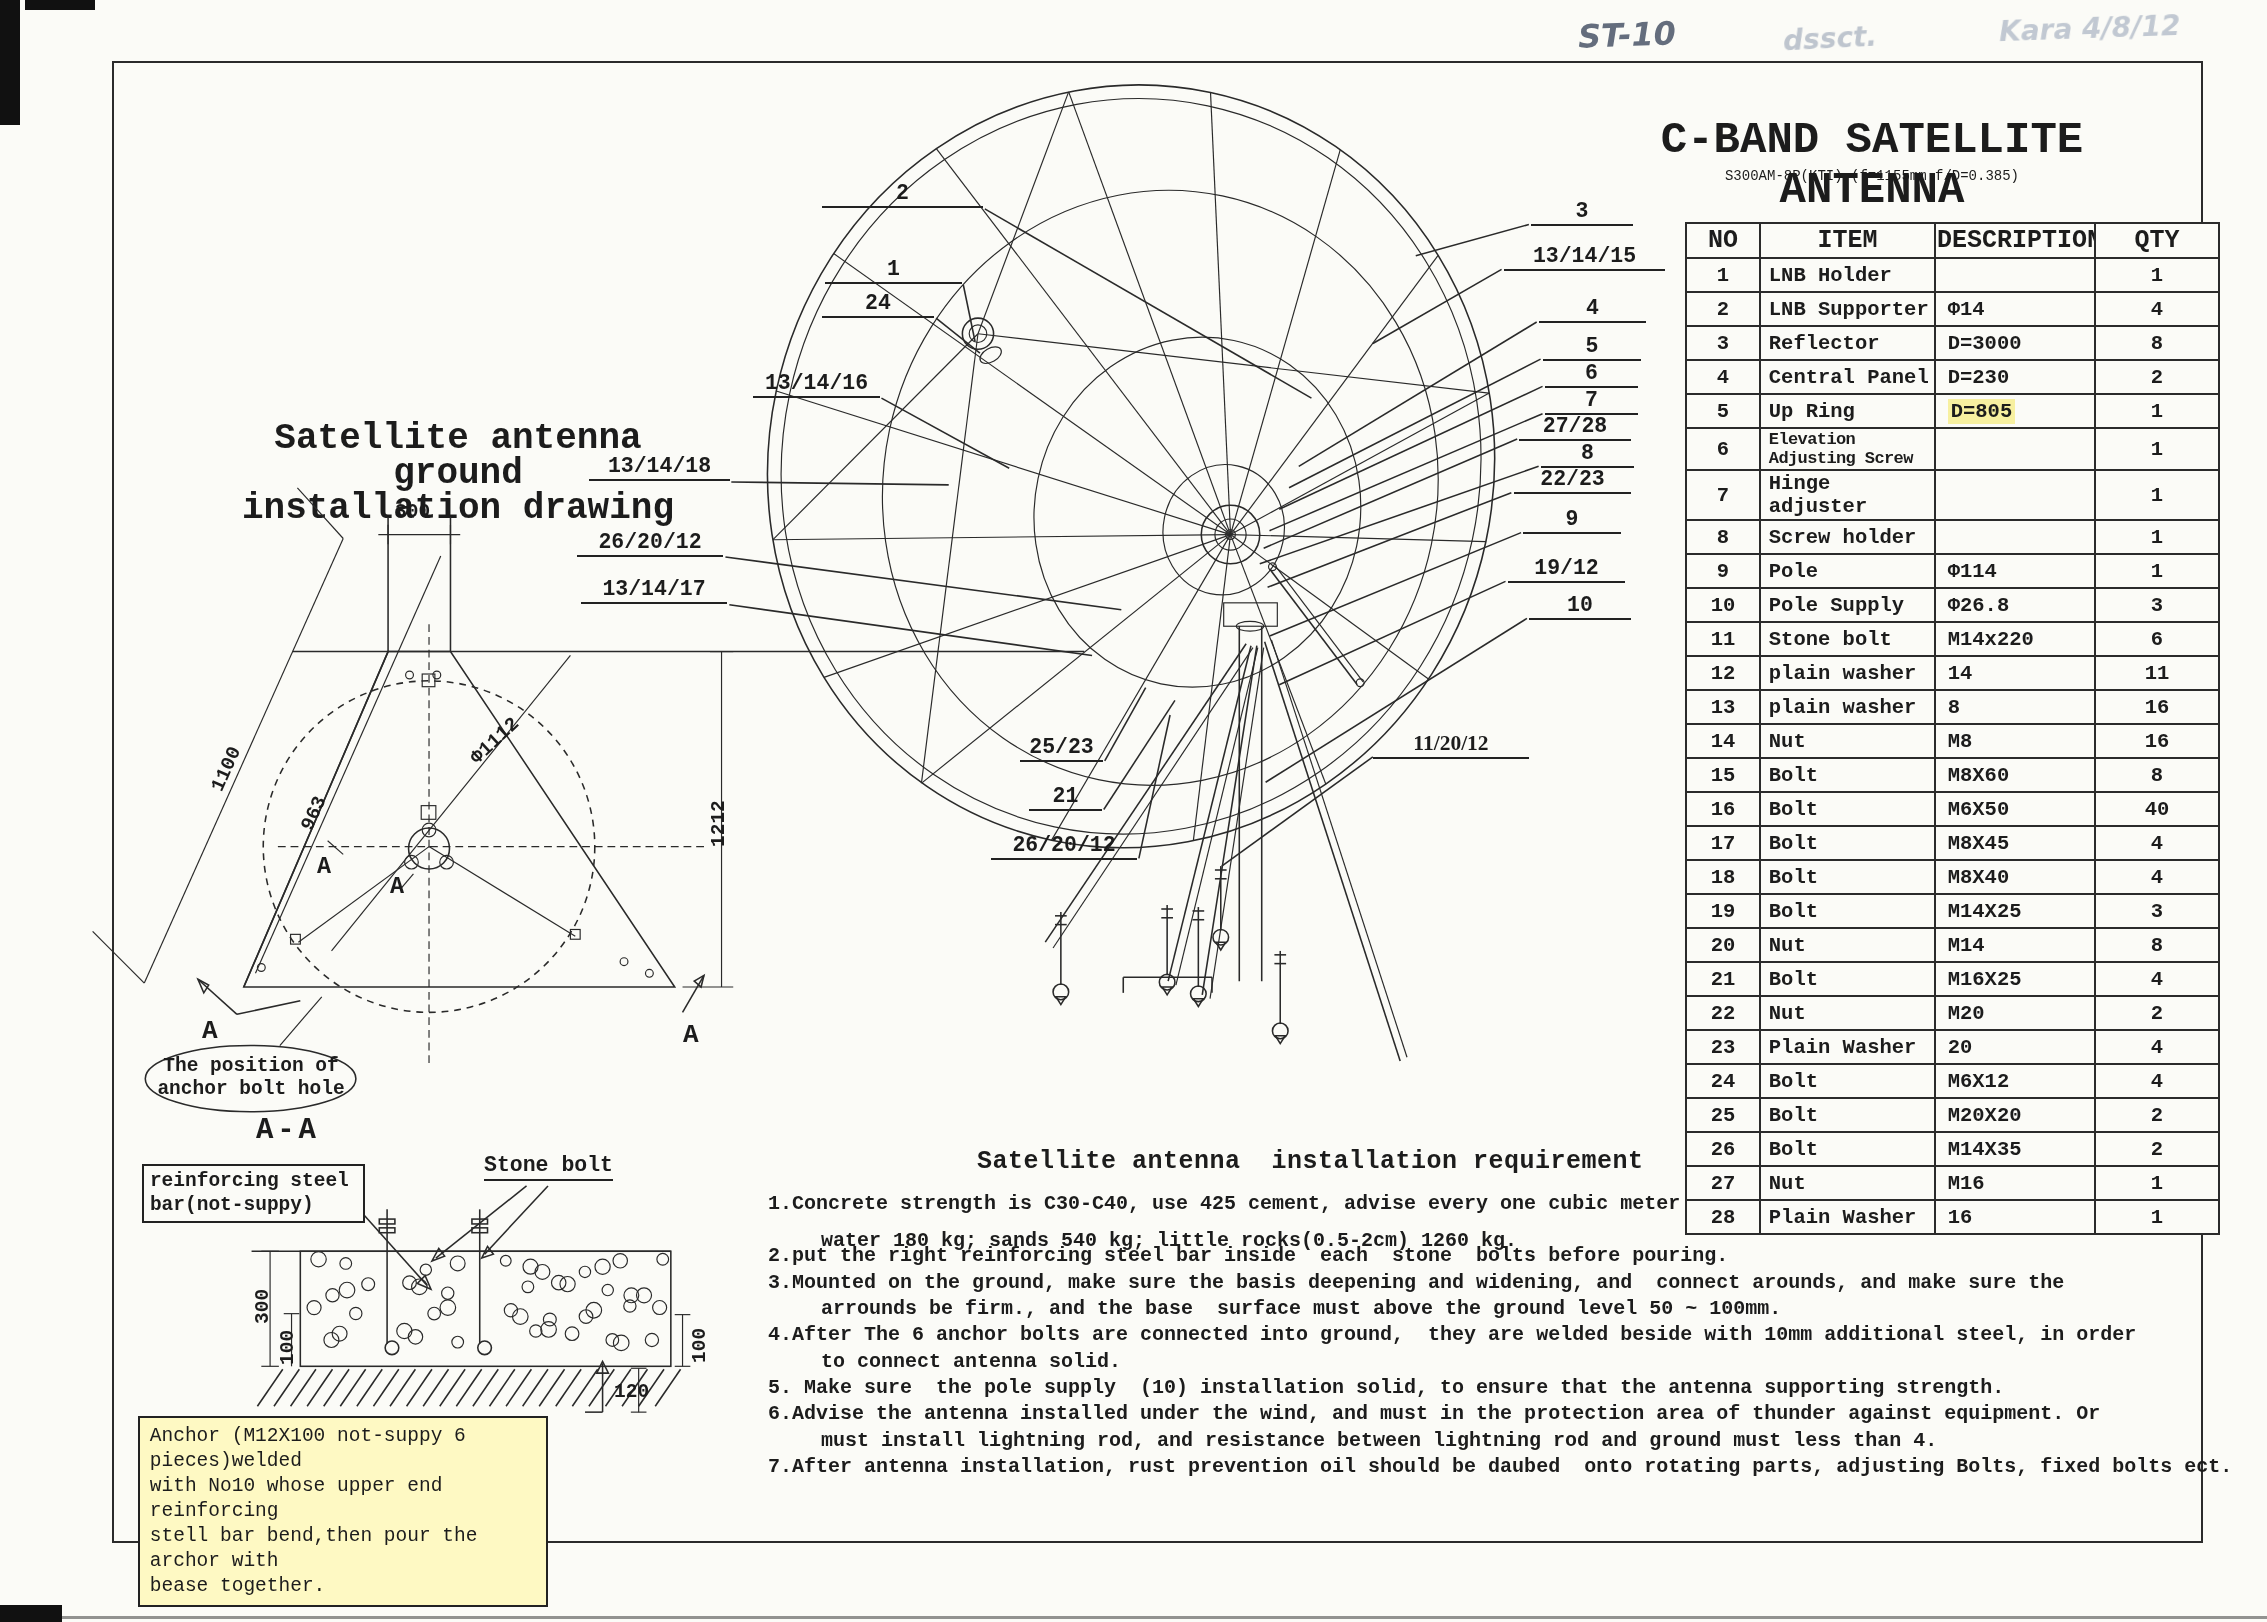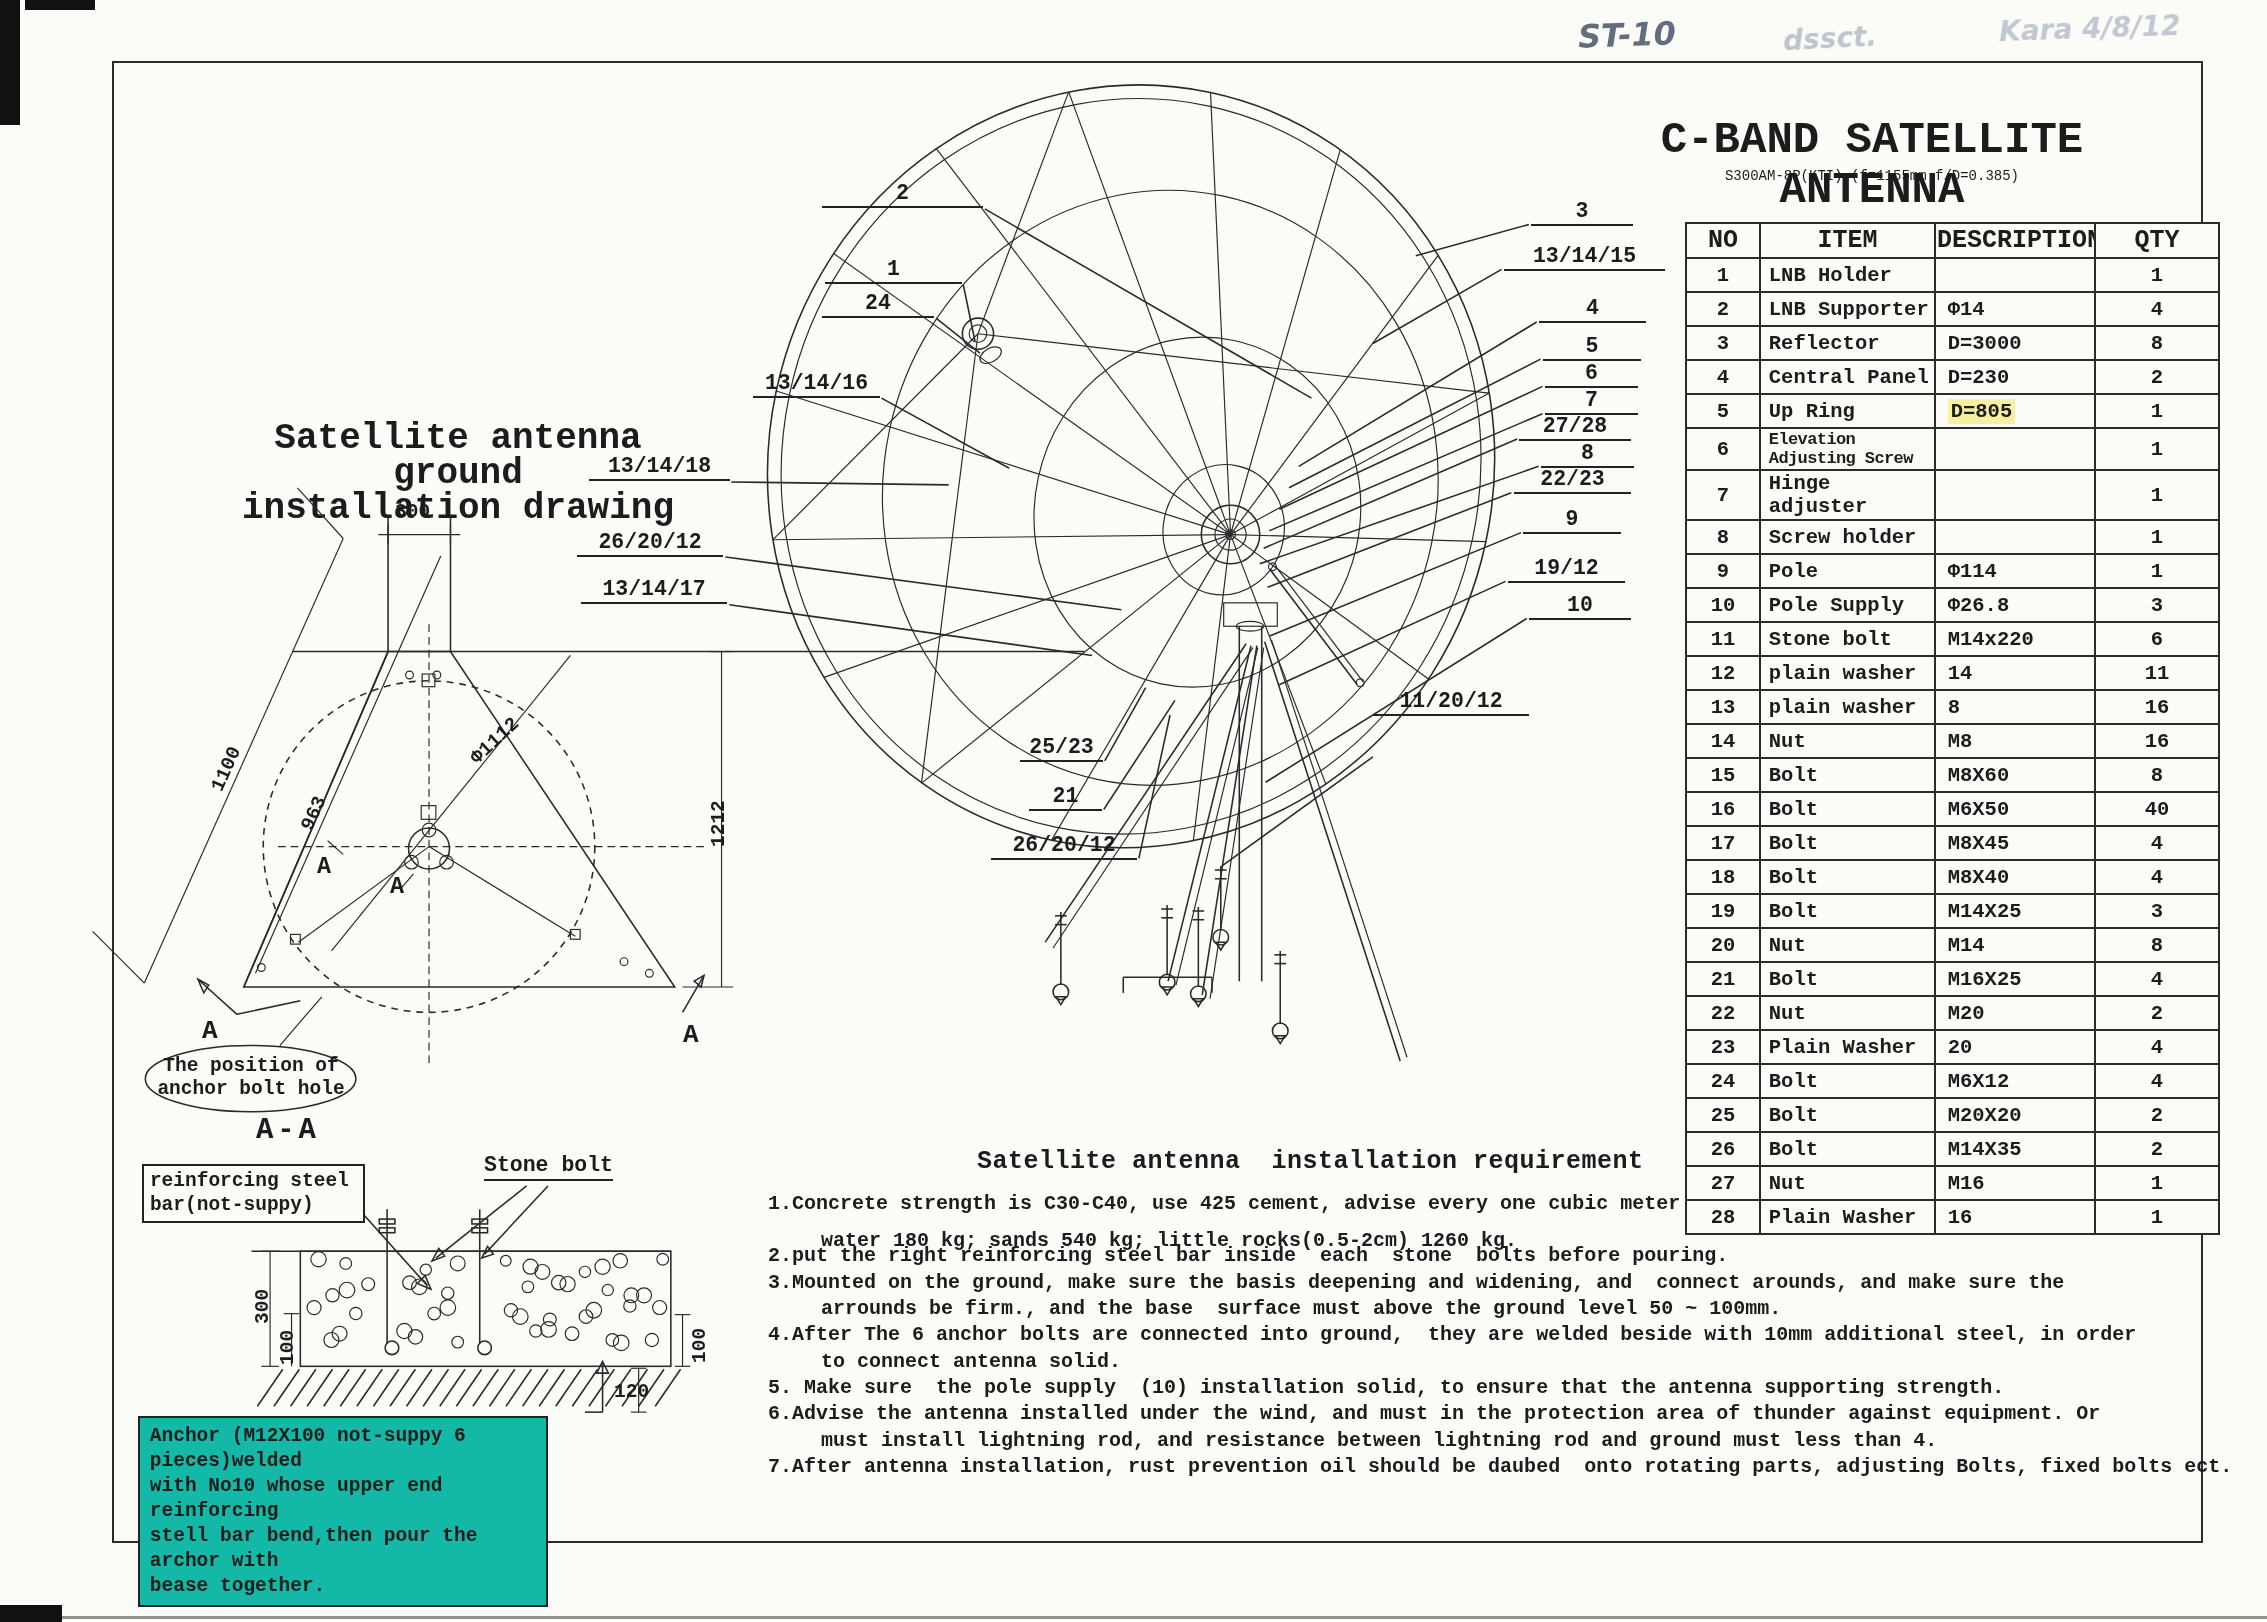--- a/index.html
+++ b/index.html
@@ -14,22 +14,22 @@
   .callout{position:absolute;font-weight:700;font-size:21.5px;text-align:center;
            border-bottom:2px solid #222;padding-bottom:1px;}
   .dim{position:absolute;font-weight:700;font-size:19.5px;transform-origin:0 0;white-space:nowrap;}
   .amark{position:absolute;font-weight:700;font-size:26px;}
   .ellipse-note{position:absolute;font-weight:700;font-size:19.5px;line-height:23.4px;
                 text-align:center;white-space:pre-line;}
   .aa{position:absolute;font-weight:700;font-size:29px;letter-spacing:3.9px;}
   .labelbox{position:absolute;border:2.9px solid #222;font-weight:700;font-size:19.5px;
             line-height:24.4px;padding:2.9px 5.9px;white-space:pre-line;background:#fbfbf7;}
   .stonebolt{position:absolute;font-weight:700;font-size:21.5px;border-bottom:2px solid #222;padding-bottom:2px;}
-  .anchornote{position:absolute;border:2.9px solid #222;font-weight:700;font-size:19.5px;
-              line-height:25px;padding:5.9px 9.8px;white-space:pre-line;background:#14b8a6;}
+  .anchornote{position:absolute;border:2.9px solid #222;font-weight:400;font-size:19.5px;
+              line-height:25px;padding:5.9px 9.8px;white-space:pre-line;background:#fef9c3;}
   .reqhead{position:absolute;font-weight:700;font-size:25px;letter-spacing:0.5px;white-space:pre;}
   .req-line{position:absolute;font-weight:700;font-size:20px;white-space:pre;}
   table.parts{position:absolute;left:1685px;top:222px;width:517px;border-collapse:collapse;
               table-layout:fixed;background:#fbfbf7;}
   table.parts th,table.parts td{border:2px solid #2b2b2b;font-weight:700;overflow:hidden;}
   table.parts th{height:31px;font-size:25px;}
   table.parts td{height:30px;font-size:20.5px;}
   td.c-no{text-align:center;}
   td.c-item{padding-left:7.8px;font-size:19.5px;}
   td.c-item.small{font-size:17px;letter-spacing:-0.6px;}
@@ -598,15 +598,15 @@
     <div class="callout" style="left: 1539px; top: 296px; width: 107px;">4</div>
     <div class="callout" style="left: 1543px; top: 334px; width: 98px;">5</div>
     <div class="callout" style="left: 1545px; top: 361px; width: 93px;">6</div>
     <div class="callout" style="left: 1545px; top: 388px; width: 93px;">7</div>
     <div class="callout" style="left: 1519px; top: 414px; width: 112px;">27/28</div>
     <div class="callout" style="left: 1541px; top: 441px; width: 93px;">8</div>
     <div class="callout" style="left: 1514px; top: 467px; width: 117px;">22/23</div>
     <div class="callout" style="left: 1523px; top: 507px; width: 98px;">9</div>
     <div class="callout" style="left: 1508px; top: 556px; width: 117px;">19/12</div>
     <div class="callout" style="left: 1529px; top: 593px; width: 102px;">10</div>
-    <div class="callout" style="left: 1373px; top: 689px; width: 156px;">11/20/12</div>
+    <div class="callout" style="left: 1373px; top: 731px; width: 156px; font-family: Liberation Serif, serif;">11/20/12</div>
   </div>
 
 
 </body></html>

